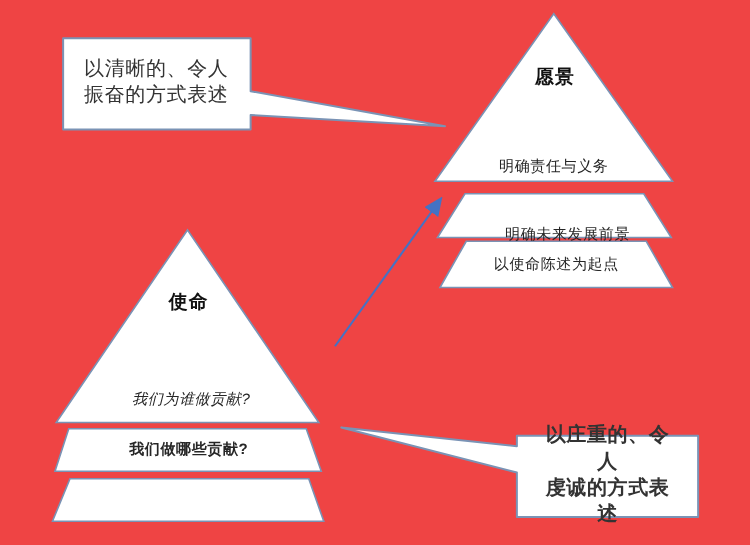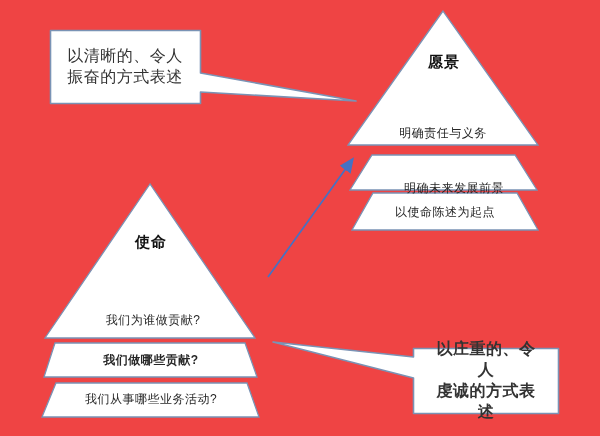--- a/index.html
+++ b/index.html
@@ -68,17 +68,16 @@
 
   <div class="callout-text" style="left:486px;top:380px;font-weight:bold;">以庄重的、令人
 虔诚的方式表述</div>
 
   <div class="txt pyramid-title" style="left:444px;top:62px;">愿景</div>
   <div class="txt" style="left:443px;top:133px;">明确责任与义务</div>
   <div class="txt" style="left:444px;top:188px;margin-left:10px;">明确未来发展前景</div>
   <div class="txt" style="left:445px;top:212px;font-family:Liberation Serif, serif;">以使命陈述为起点</div>
 
   <div class="txt pyramid-title" style="left:151px;top:242px;text-align:center;">使命</div>
-  <div class="txt" style="left:153px;top:320px;">我们为谁做贡献?</div>
+  <div class="txt" style="left:153px;top:320px;font-style:italic;">我们为谁做贡献?</div>
   <div class="txt" style="left:151px;top:360px;font-weight:bold;">我们做哪些贡献?</div>
-  <div class="txt" style="left:151px;top:399px;">我们从事哪些业务活动?</div>
 
 </div>
 
 </body></html>

